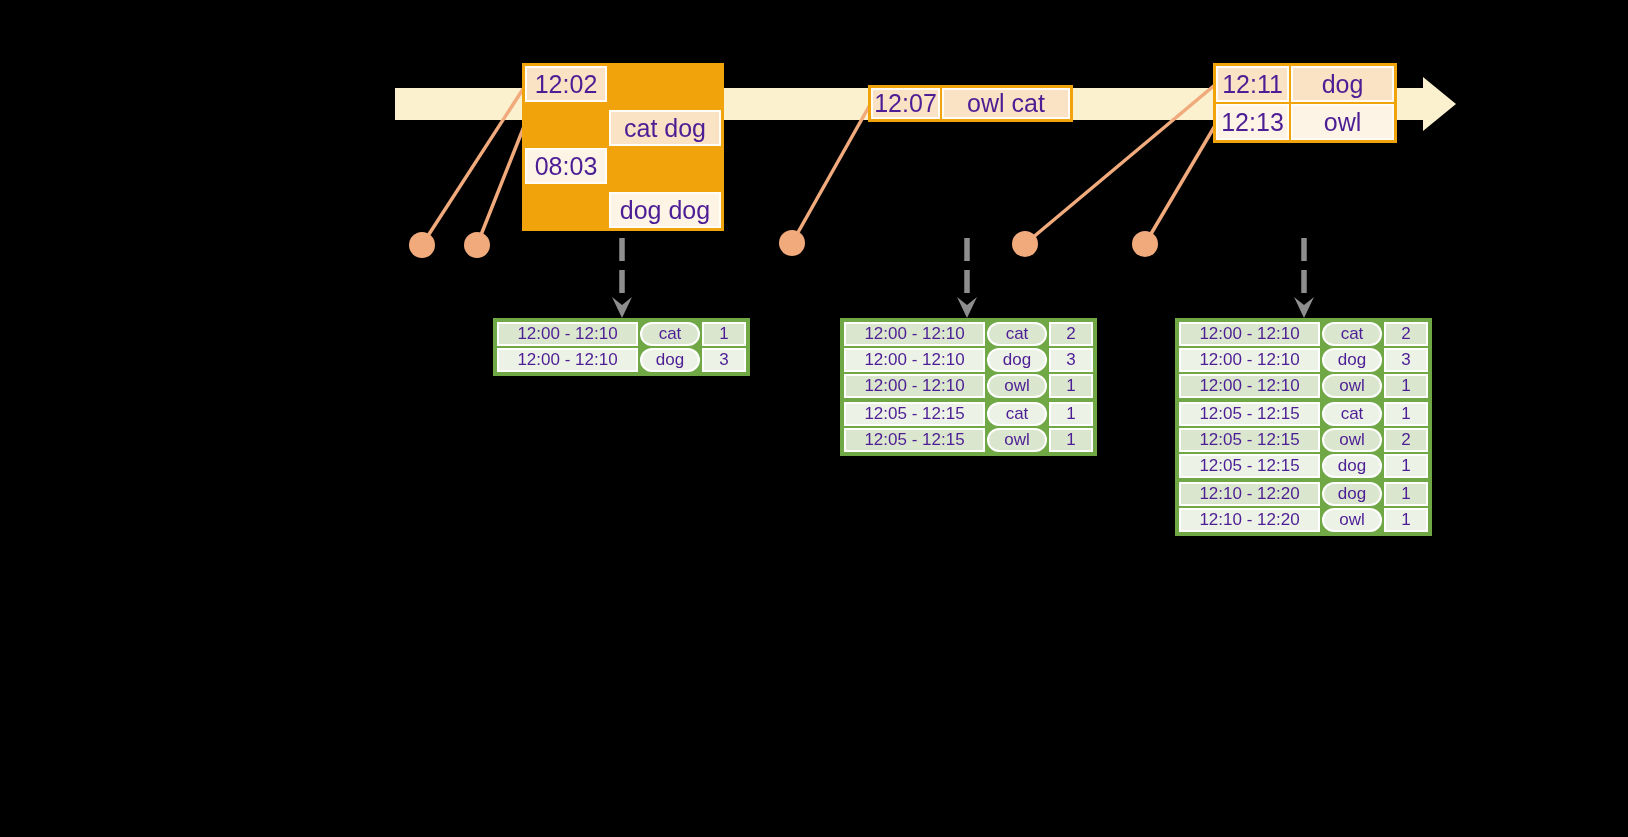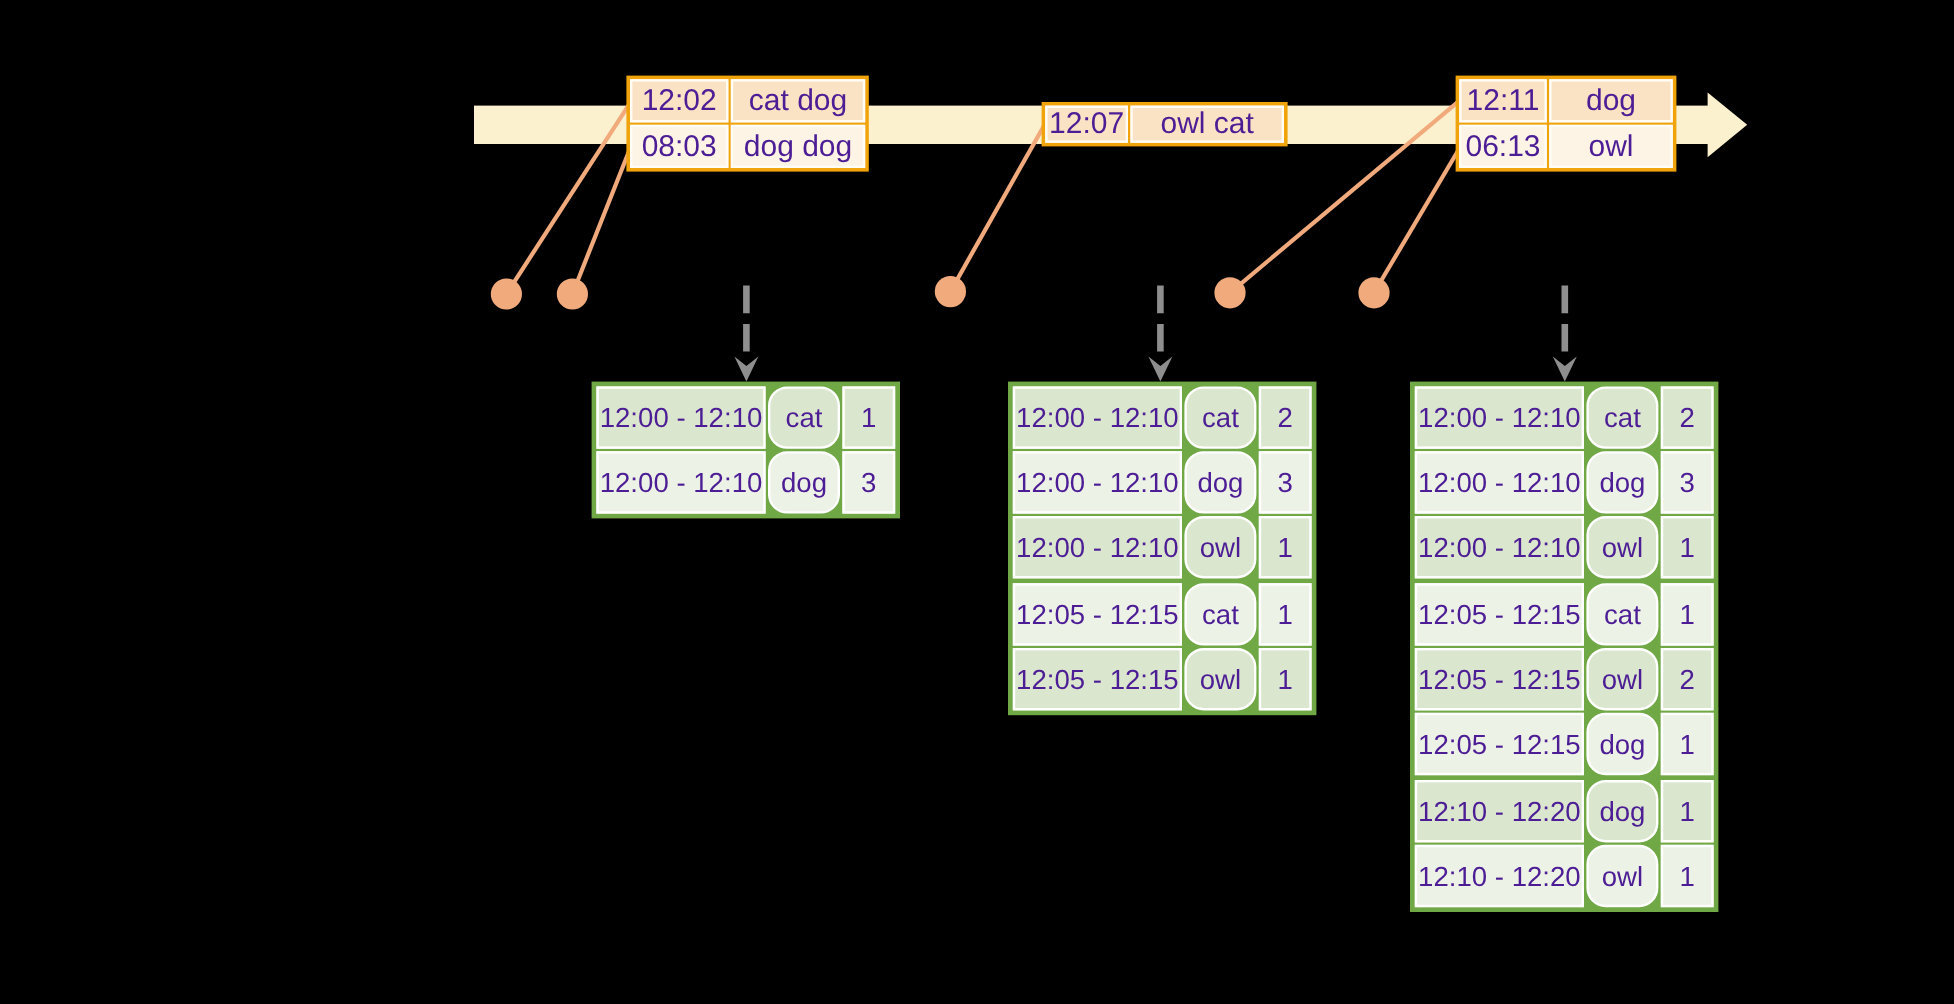--- a/index.html
+++ b/index.html
@@ -8,32 +8,32 @@
   #overlay{position:absolute;left:0;top:0;z-index:1;}
 
   
   .etable{position:absolute;z-index:2;background:#f0a30a;padding:3px;
           display:flex;flex-direction:column;gap:2px;}
   .etable .trow{display:flex;gap:2px;}
   .etable .tcell{box-sizing:border-box;border:2px solid #fffdf6;background:#fae2c4;
           display:flex;align-items:center;justify-content:center;
           font-size:25px;height:36px;white-space:nowrap;}
   .etable .trow.alt .tcell{background:#fdf4e6;}
-  .et1{left:522px;top:63px;}  .et1 .c0{width:82px;} .et1 .c1{width:112px;}
+  .et1{left:522px;top:63px;}  .et1 .c0{width:82px;} .et1 .c1{width:112px;margin-top:44px;}
   .et2{left:868px;top:85px;}  .et2 .c0{width:69px;} .et2 .c1{width:128px;}
   .et2 .tcell{height:31px;}
   .et3{left:1213px;top:63px;} .et3 .c0{width:73px;} .et3 .c1{width:103px;}
 
   
   .gtable{position:absolute;z-index:2;background:#70a845;padding:4px;
           display:flex;flex-direction:column;gap:2px;}
   .gtable .trow{display:flex;gap:2px;}
   .gtable .tcell{box-sizing:border-box;border:2px solid #ffffff;background:#dbe6ce;
           display:flex;align-items:center;justify-content:center;
-          font-size:23px;height:52px;white-space:nowrap;text-align:right;}
+          font-size:17px;height:24px;white-space:nowrap;text-align:right;}
   .gtable .trow.alt .tcell{background:#edf2e6;}
   .gtable .trow.group-start{margin-top:2px;}
   .gt1{left:493px;top:318px;}
   .gt2{left:840px;top:318px;}
   .gt3{left:1175px;top:318px;}
   .gtable .c0{width:141px;} .gtable .c1{width:60px;border-radius:16px;} .gtable .c2{width:44px;}
 </style>
 </head>
 <body>
 
@@ -87,21 +87,21 @@
         <div class="tcell c0">12:07</div>
         <div class="tcell c1">owl cat</div>
       </div>
     </div>
   <div class="etable et3">
       <div class="trow">
         <div class="tcell c0">12:11</div>
         <div class="tcell c1">dog</div>
       </div>
       <div class="trow alt">
-        <div class="tcell c0">06:13</div>
+        <div class="tcell c0">12:13</div>
         <div class="tcell c1">owl</div>
       </div>
     </div>
 
   <div class="gtable gt1">
       <div class="trow">
         <div class="tcell c0">12:00 - 12:10</div>
         <div class="tcell c1">cat</div>
         <div class="tcell c2">1</div>
       </div>

